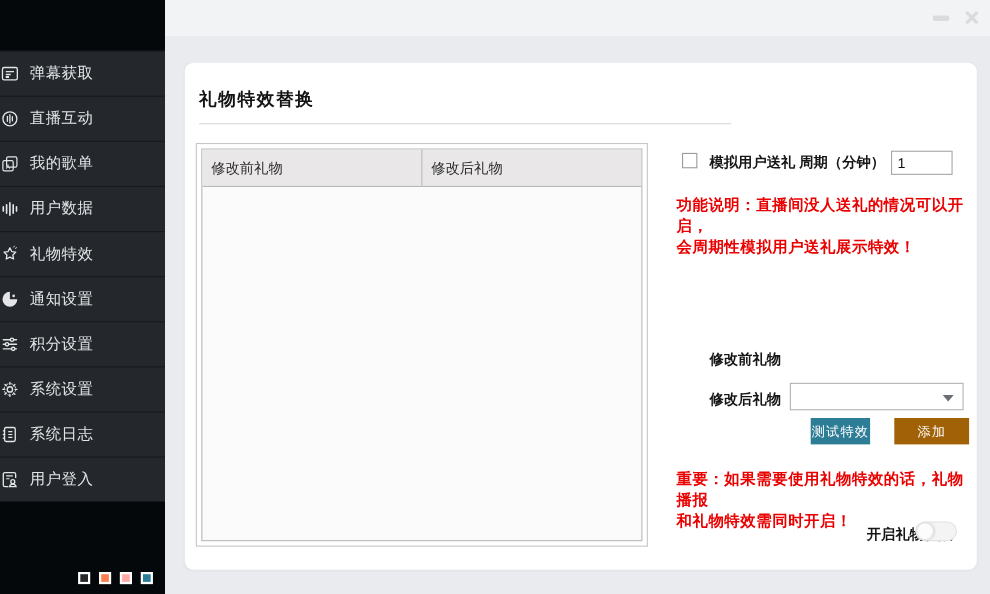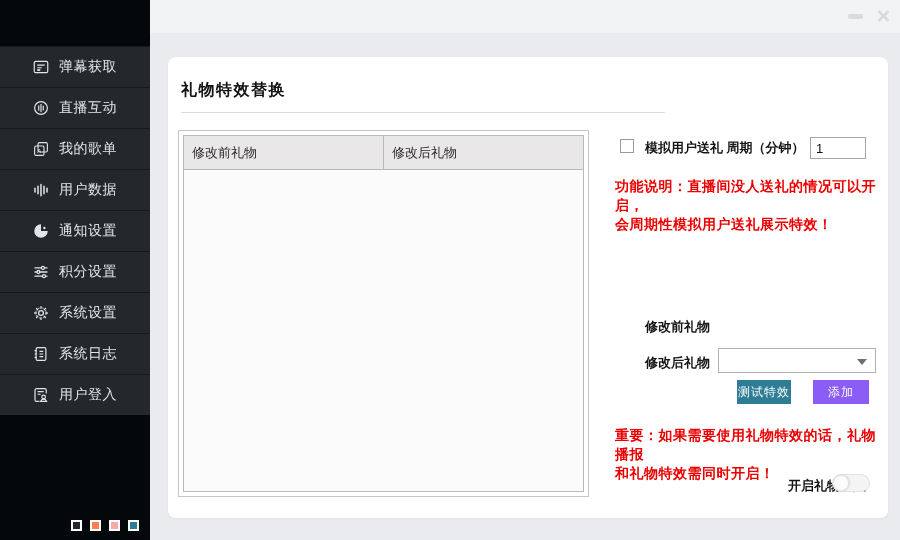--- a/index.html
+++ b/index.html
@@ -3,21 +3,21 @@
 <meta charset="utf-8">
 <style>
   * { margin:0; padding:0; box-sizing:border-box; }
   html,body { width:900px; height:540px; }
   body { font-family:"Liberation Sans","DejaVu Sans",sans-serif; background:#e9ebee; overflow:hidden; }
   .window { display:flex; width:900px; height:540px; }
 
   
   .sidebar { width:150px; background:#24272b; display:flex; flex-direction:column; flex-shrink:0; }
   .sidebar-header { height:46px; background:#04080a; }
-  .nav-item { height:41px; display:flex; align-items:center; padding-left:32px; border-top:1px solid #17191c; color:#e3e5e7; font-size:14px; cursor:pointer; }
+  .nav-item { height:41px; display:flex; align-items:center; border-top:1px solid #17191c; color:#e3e5e7; font-size:14px; cursor:pointer; }
   .nav-item:first-child { border-top:none; }
   .nav-icon { width:18px; height:18px; margin-right:9px; display:flex; align-items:center; justify-content:center; }
   .nav-icon svg { width:18px; height:18px; }
   .nav-label { white-space:nowrap; letter-spacing:0.5px; }
   .sidebar-footer { flex:1; background:#04080a; display:flex; align-items:flex-end; justify-content:flex-end; gap:8px; padding:0 11px 9px 0; }
   .swatch { width:11px; height:11px; border:2px solid #ffffff; cursor:pointer; }
 
   
   .main { flex:1; display:flex; flex-direction:column; }
   .titlebar { height:33px; background:#f2f3f4; position:relative; flex-shrink:0; }
@@ -53,21 +53,21 @@
 
   .form-label { font-size:13px; color:#161616; font-weight:bold; }
   .lbl-before { left:477px; top:261px; }
   .lbl-after  { left:477px; top:297px; }
   .input-before { left:550px; top:255px; width:158px; height:26px; border:1px solid #b2b2b2; font-size:13px; padding:0 7px; font-family:inherit; color:#111; }
   .select-after { left:550px; top:291px; width:158px; height:25px; border:1px solid #b2b2b2; background:#fff; cursor:pointer; }
   .select-arrow { position:absolute; right:8px; top:10px; width:0; height:0; border-left:5px solid transparent; border-right:5px solid transparent; border-top:6px solid #6b6f73; }
 
   .btn { height:24px; border:none; color:#ffffff; font-size:12px; font-family:inherit; cursor:pointer; letter-spacing:1px; }
   .btn-test { left:569px; top:323px; width:54px; background:#2e7d96; }
-  .btn-add  { left:645px; top:323px; width:56px; background:#8b5cf6; }
+  .btn-add  { left:645px; top:323px; width:68px; background:#a16207; }
 
   .toggle-label { left:577px; top:420px; font-size:13px; color:#161616; font-weight:bold;margin-left:43px; }
   .toggle { left:664px; top:417px; width:38px; height:18px; border-radius:9px; background:#f4f4f4; border:1px solid #e2e2e2; cursor:pointer; }
   .toggle-knob { position:absolute; left:0; top:0; width:16px; height:16px; border-radius:50%; background:#fcfcfc; border:1px solid #e6e6e6; box-shadow:1px 0 2px rgba(0,0,0,0.12); }
 </style>
 </head>
 <body>
 
 <div class="window">
 
@@ -109,20 +109,29 @@
     <div class="nav-item">
       <span class="nav-icon">
         <svg viewBox="0 0 24 24" fill="none" stroke="#e3e5e7" stroke-width="2" stroke-linecap="round">
             <path d="M4 9.5v5M8 7v10M12 4.5v15M16 7v10M20 9.5v5"></path>
           </svg>
       </span>
       <span class="nav-label">用户数据</span>
     </div>
 
 
+    <div class="nav-item">
+      <span class="nav-icon">
+        <svg viewBox="0 0 24 24" fill="none" stroke="#e3e5e7" stroke-width="1.6" stroke-linejoin="round">
+            <path d="M12 4.5l2.2 4.4 4.9.7-3.5 3.4.8 4.9-4.4-2.3-4.4 2.3.8-4.9L4.9 9.6l4.9-.7z"></path>
+            <path d="M16.5 3.5l1-1.2M18.7 5l1.3-.7" stroke-width="1.2" stroke-linecap="round"></path>
+          </svg>
+      </span>
+      <span class="nav-label">礼物特效</span>
+    </div>
 
     <div class="nav-item">
       <span class="nav-icon">
         <svg viewBox="0 0 24 24">
             <path d="M12 3a9 9 0 1 0 9 9h-9z" fill="#e3e5e7"></path>
             <circle cx="16.5" cy="8" r="1.6" fill="#e3e5e7"></circle>
           </svg>
       </span>
       <span class="nav-label">通知设置</span>
     </div>

